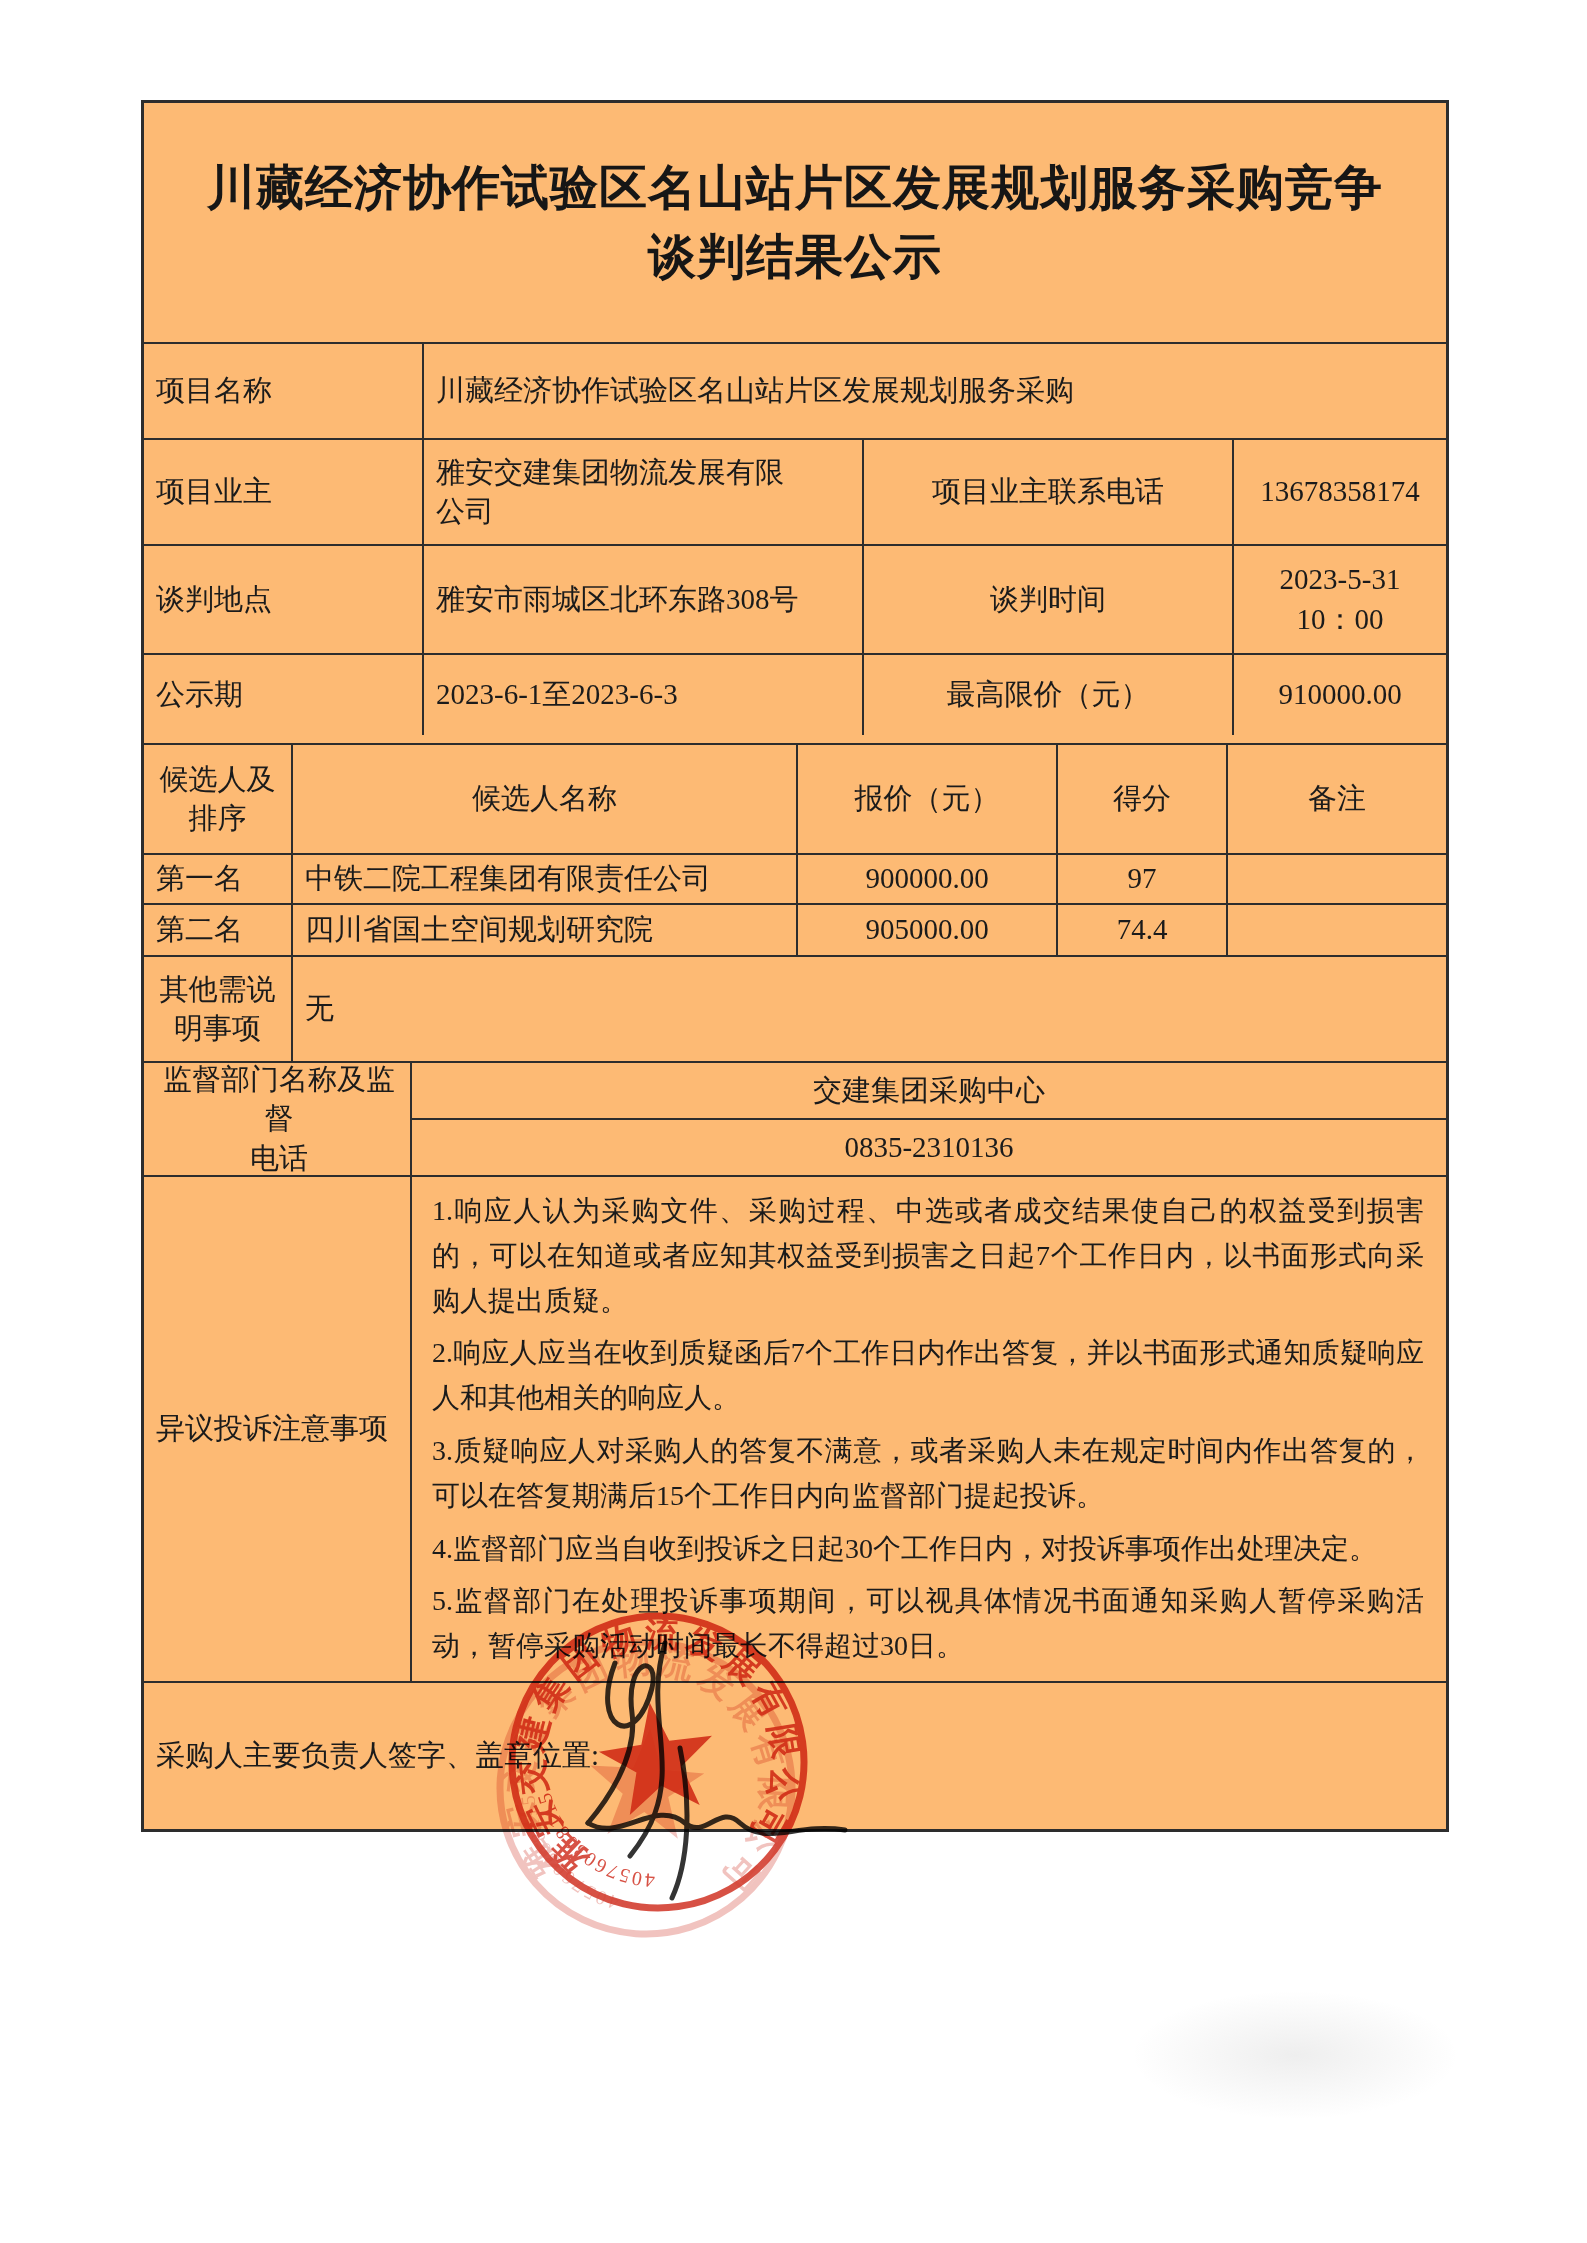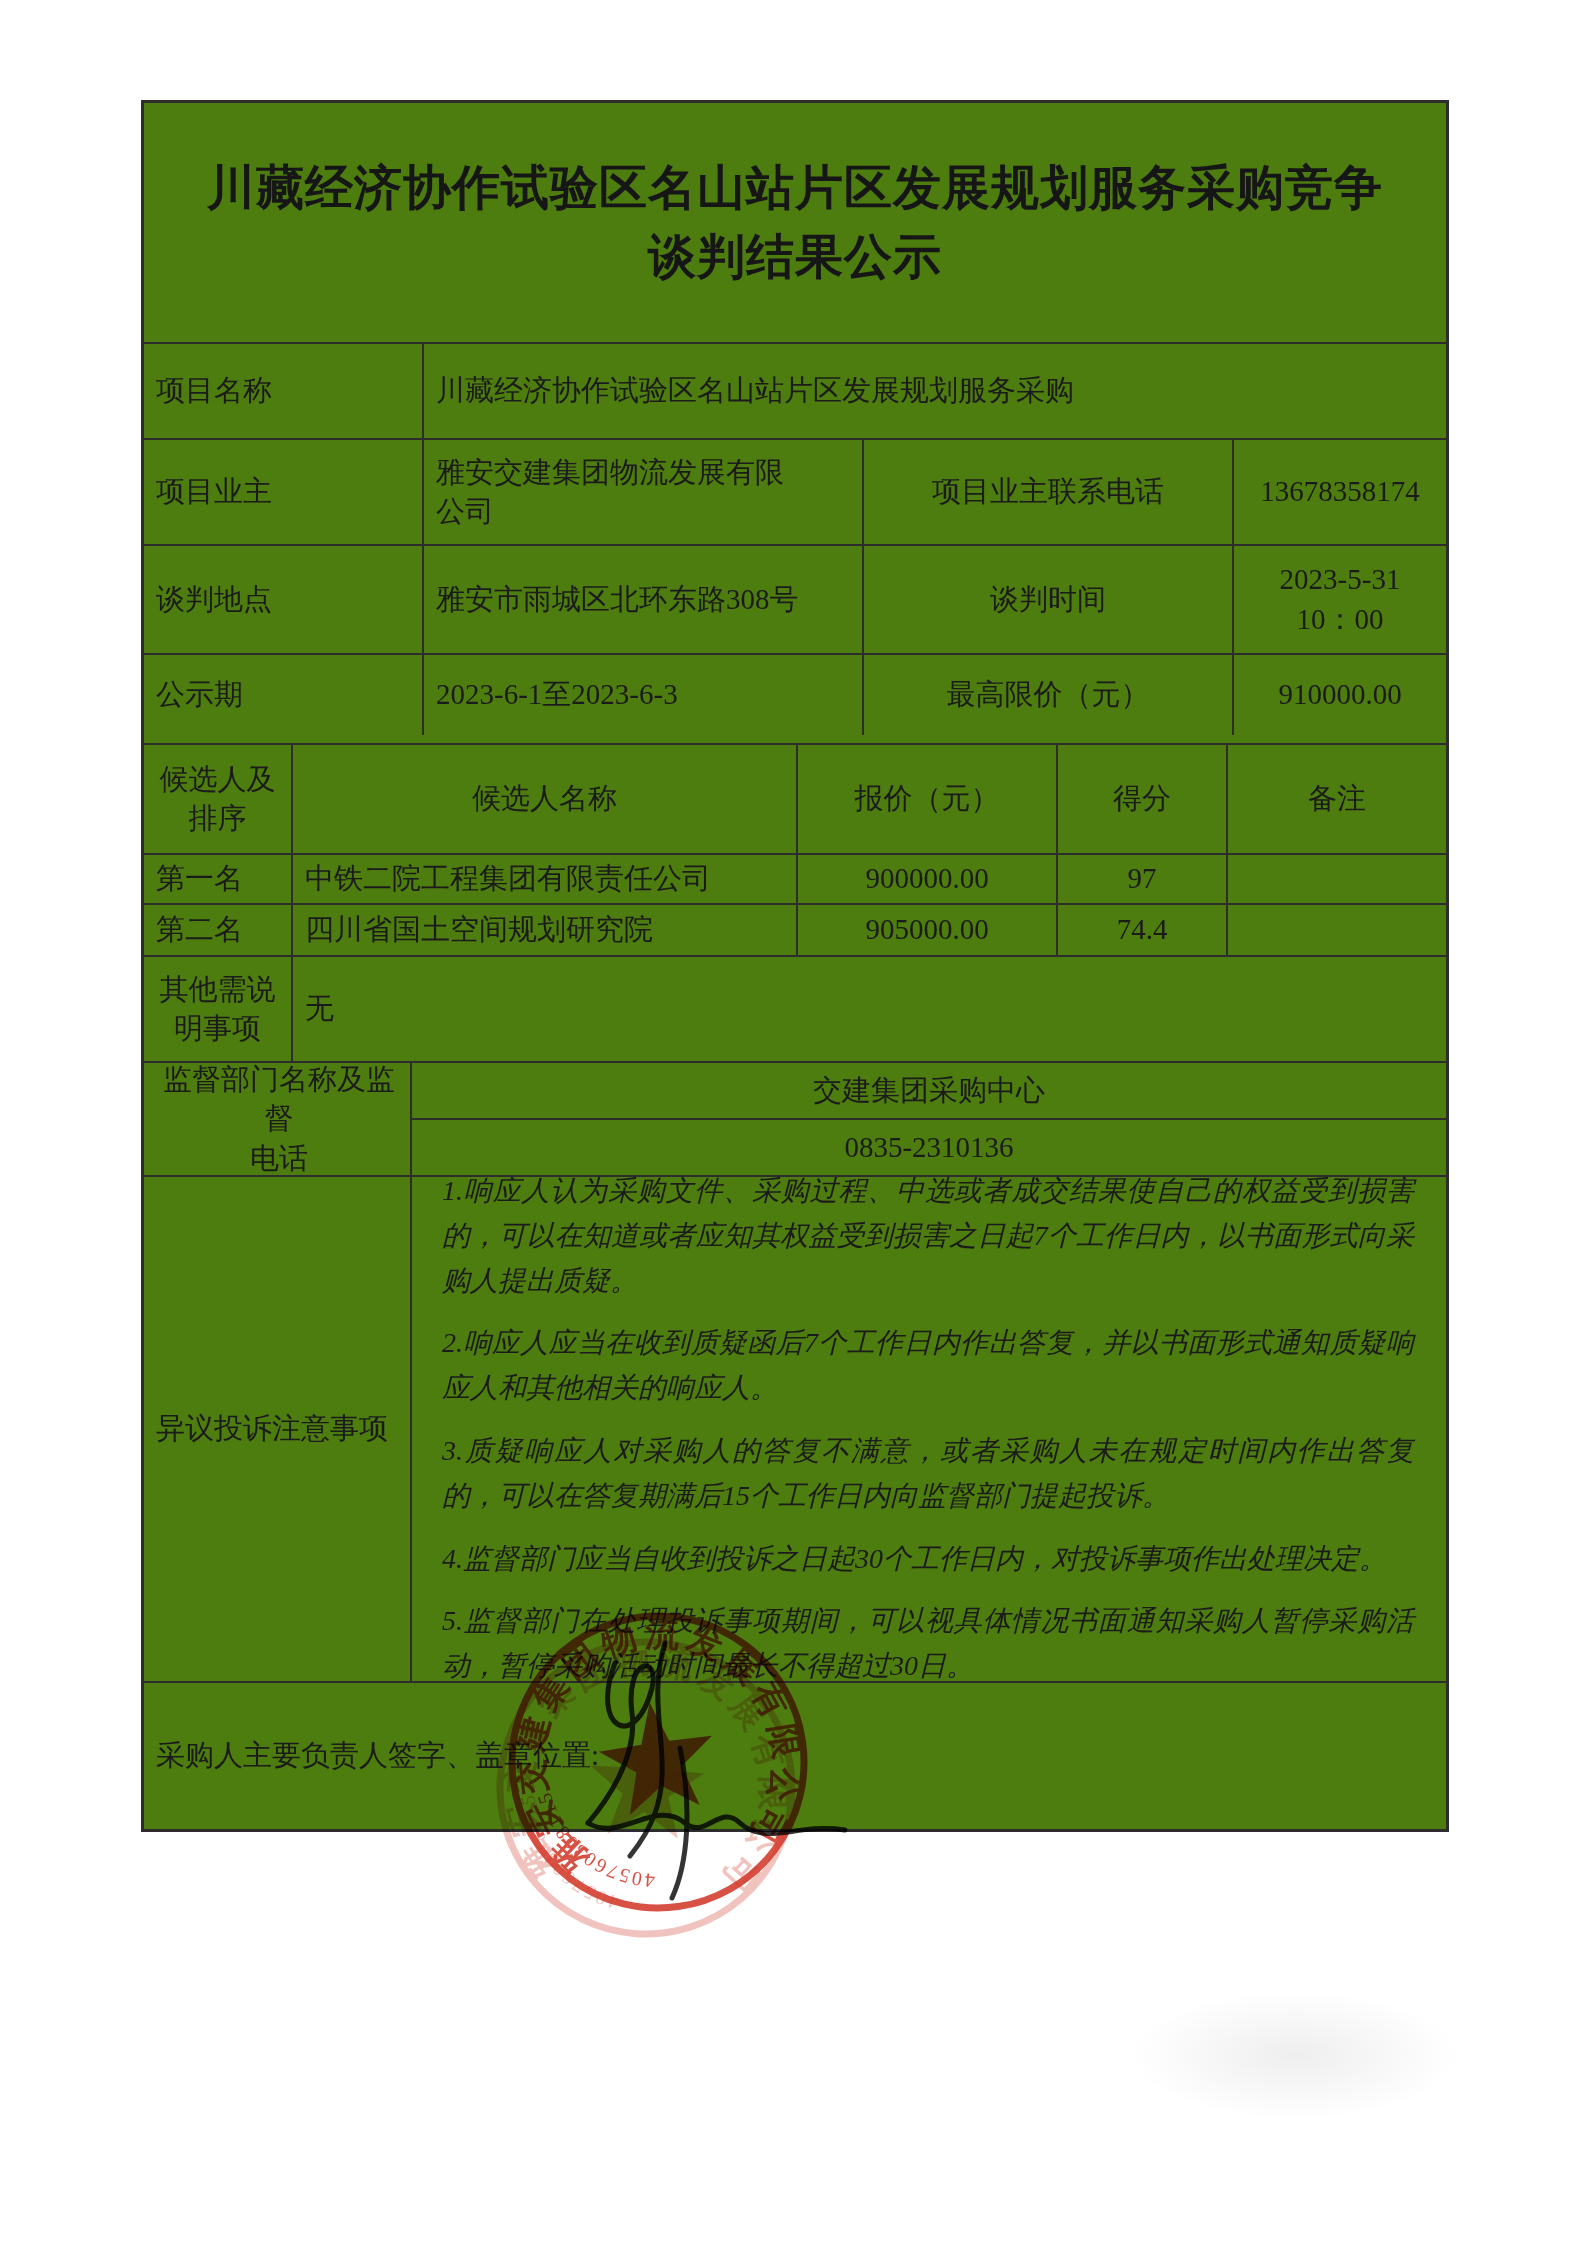--- a/index.html
+++ b/index.html
@@ -10,21 +10,21 @@
   *{box-sizing:border-box;margin:0;padding:0;}
   html,body{background:#ffffff;}
   body{
     width:1587px;height:2243px;position:relative;overflow:hidden;
     font-family:"Liberation Serif","DejaVu Serif",serif;
     color:var(--txt);
   }
   .page{position:absolute;inset:0;background:#fff;}
   .doc-table{
     position:absolute;left:141px;top:100px;width:1308px;
-    border:3px solid var(--bc);background:#4d7c0f;
+    border:3px solid var(--bc);background:#fdba74;
   }
   .row{display:flex;width:100%;}
   .row + .row{border-top:2px solid var(--bc);}
   .cell{
     display:flex;align-items:center;
     font-size:29px;line-height:1.35;
     min-height:100%;
   }
   .cell + .cell{border-left:2px solid var(--bc);}
   .pad-l{padding-left:12px;padding-right:8px;}
@@ -71,21 +71,21 @@
     letter-spacing:1px;
   }
   .stack{display:flex;flex-direction:column;width:100%;height:100%;}
   .substack{flex:1;display:flex;align-items:center;justify-content:center;font-size:29px;}
   .substack + .substack{border-top:2px solid var(--bc);}
 
   .objection-list{
     width:100%;padding:16px 14px 16px 12px;
     font-size:28px;line-height:1.6;text-align:justify;
   }
-  .objection-list p{margin:18px;font-style:italic;}
+  .objection-list p{margin:8px;}
 
   .sign-label{font-size:29px;}
 
   .stamp-svg{
     position:absolute;left:468px;top:1592px;width:380px;height:380px;
     mix-blend-mode:multiply;pointer-events:none;
   }
   .sig-svg{
     position:absolute;left:560px;top:1618px;width:340px;height:300px;
     mix-blend-mode:multiply;pointer-events:none;

